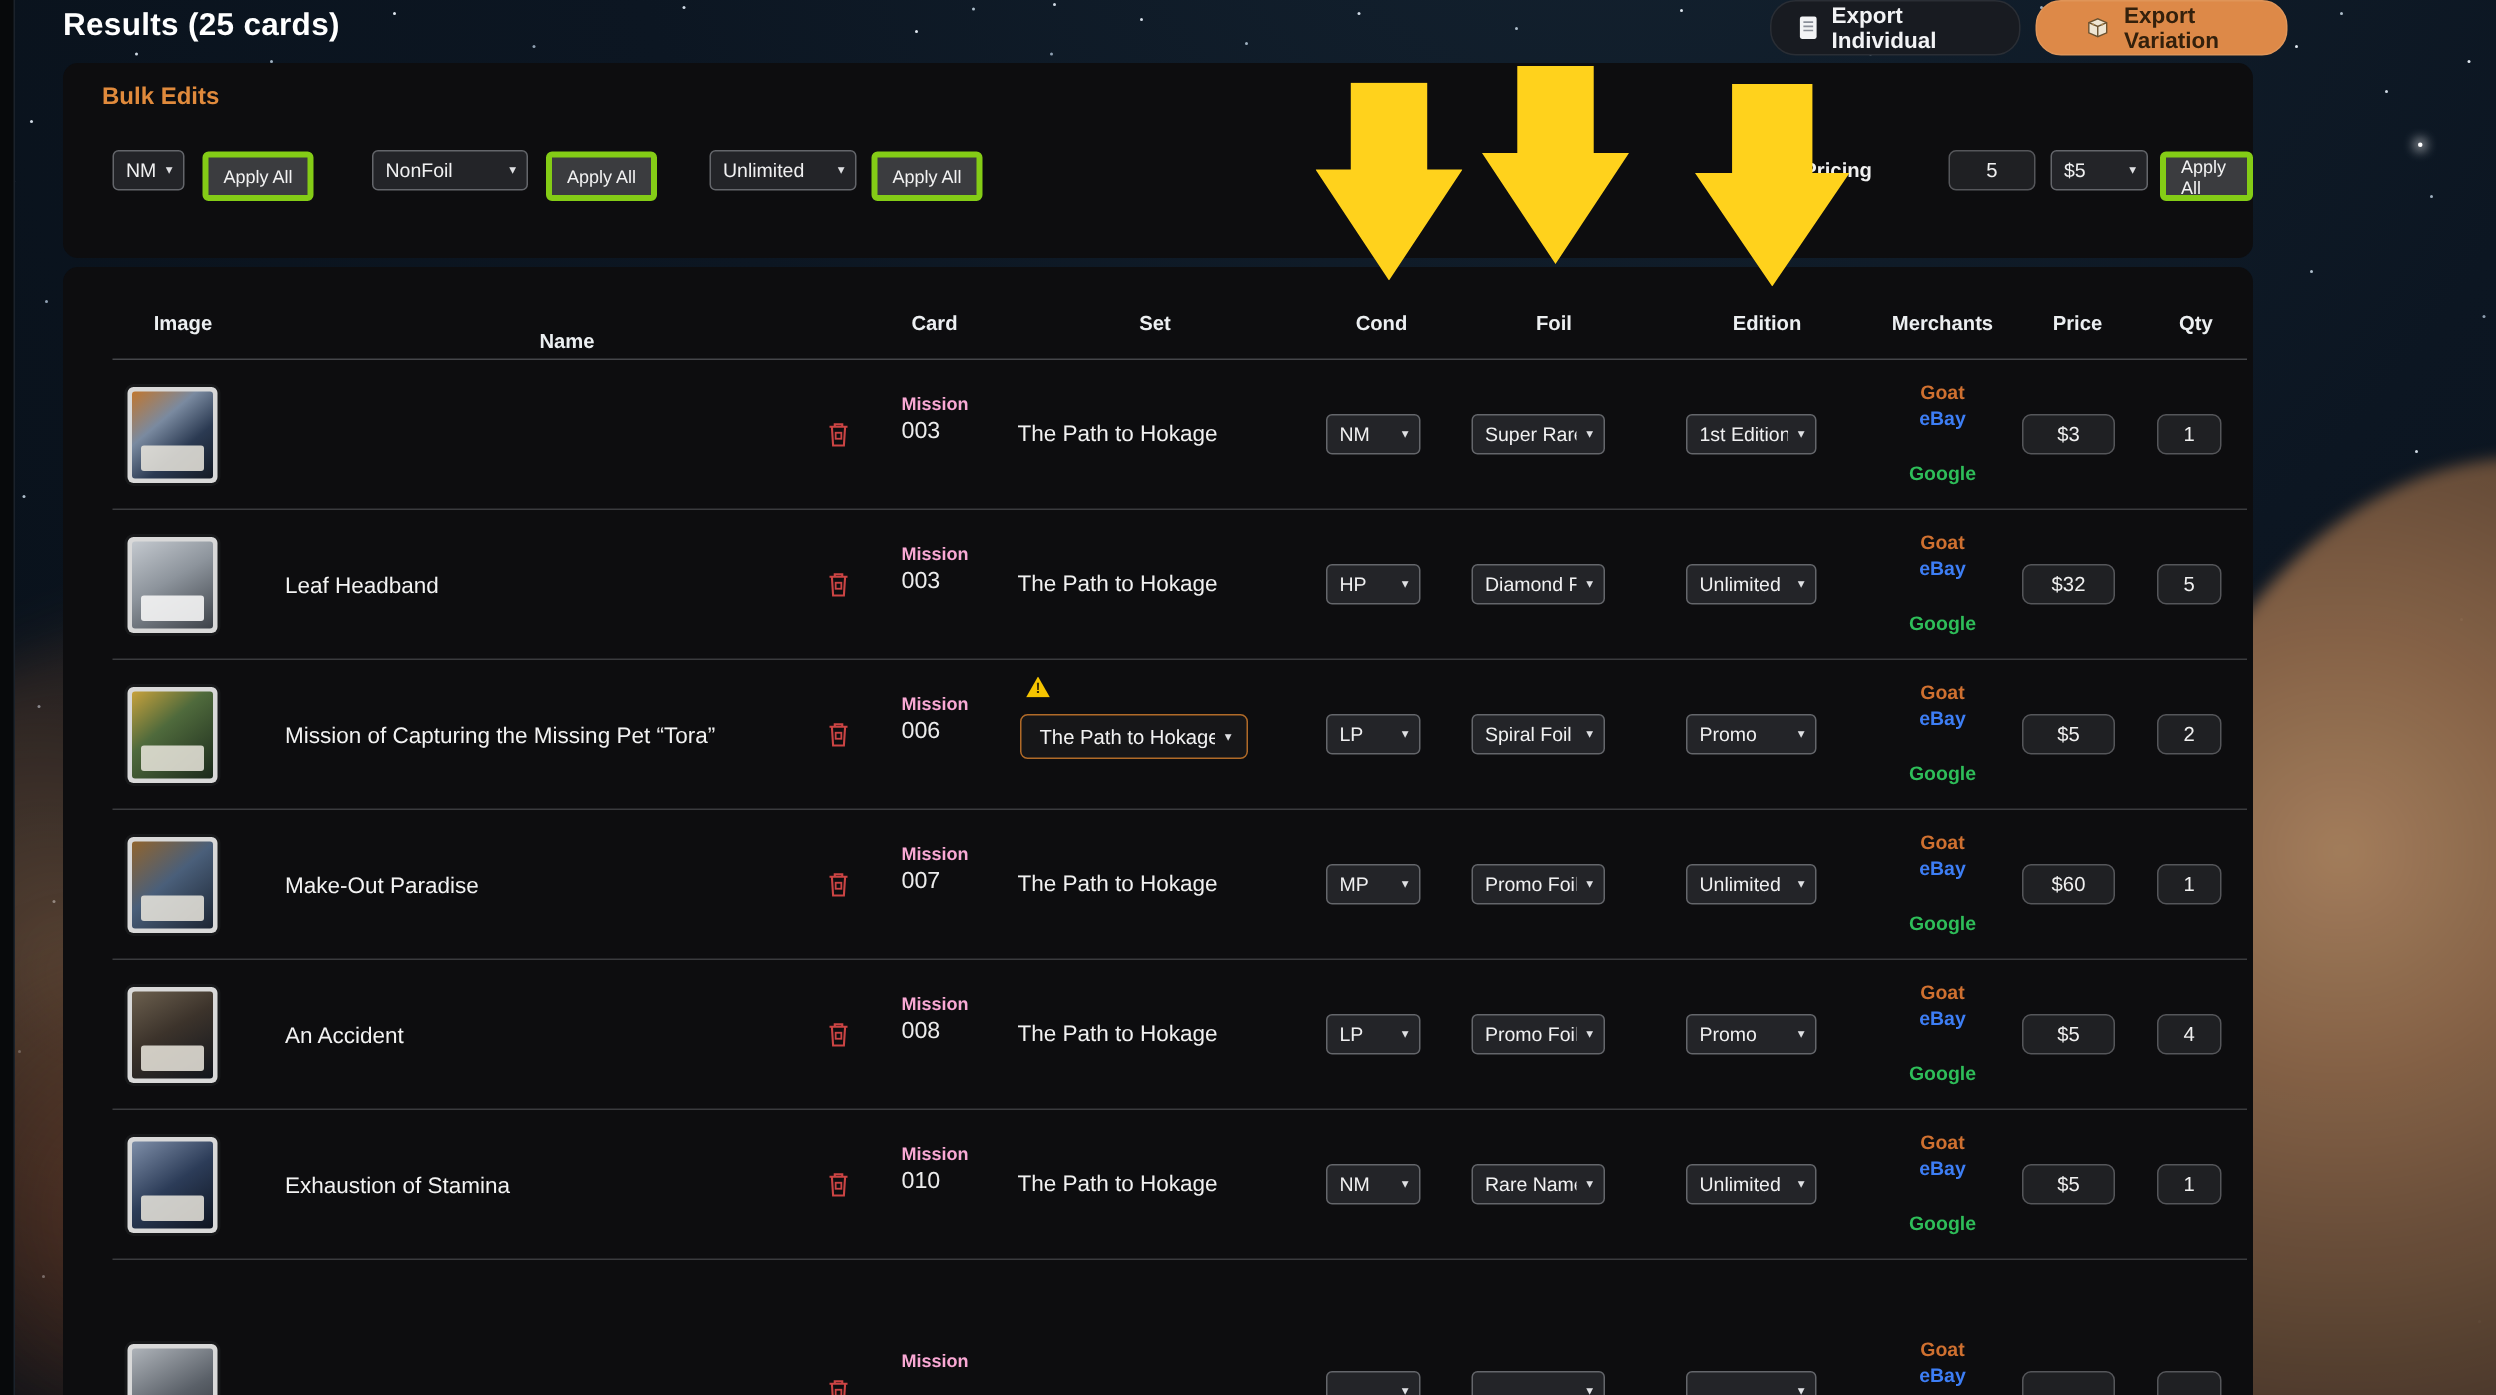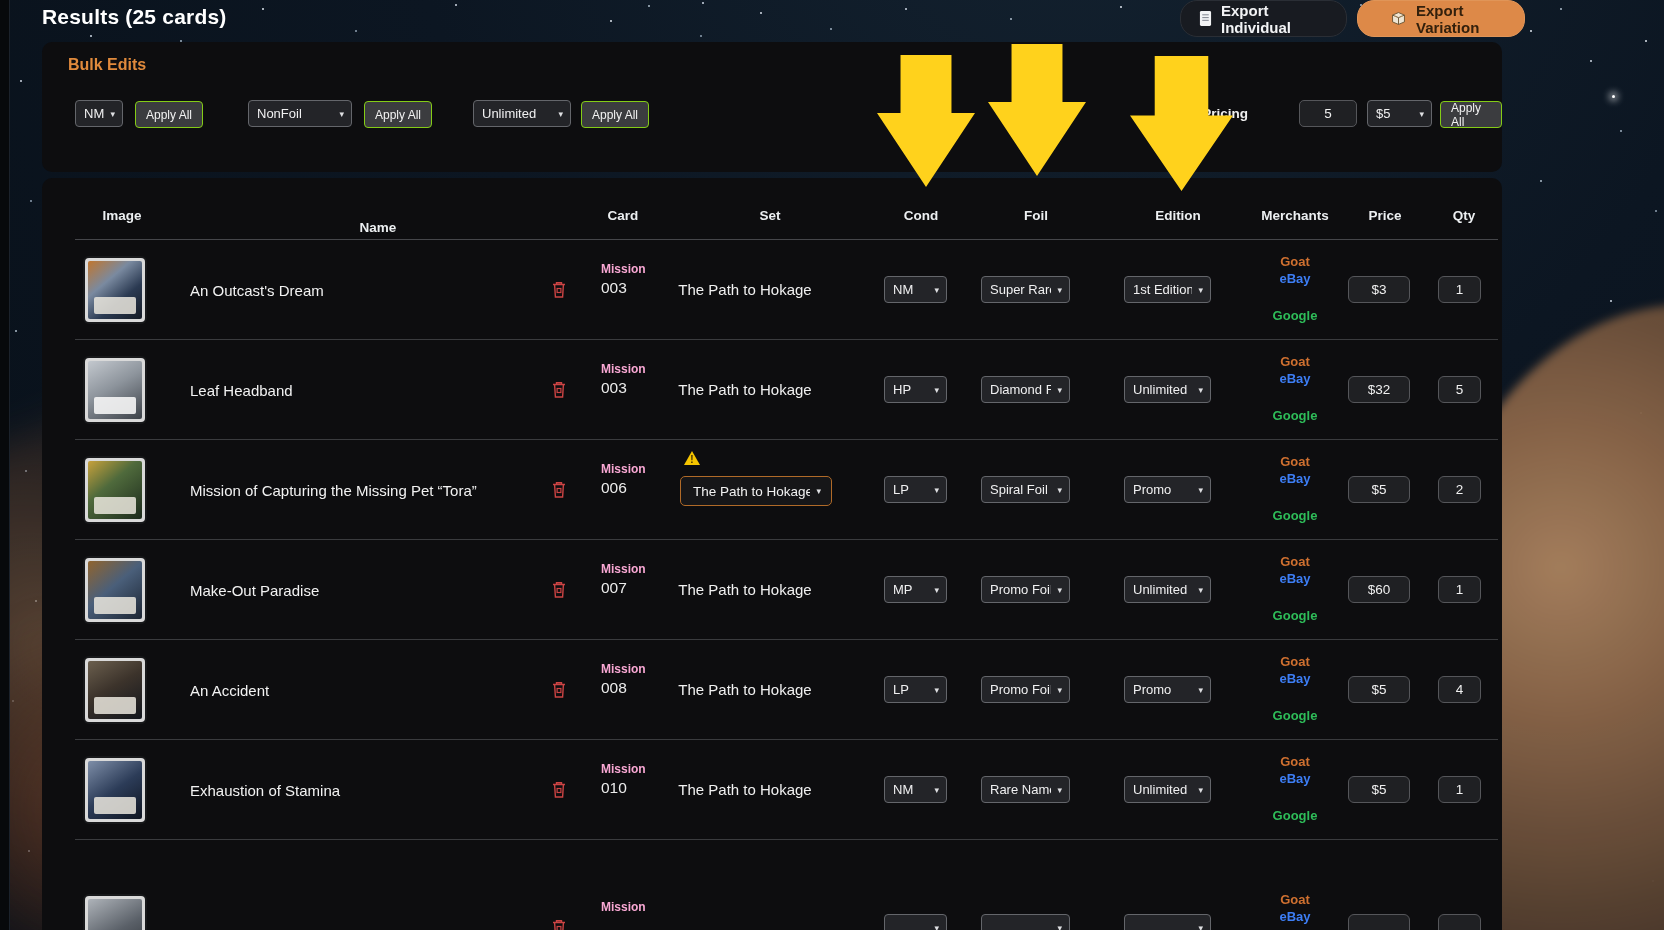--- a/index.html
+++ b/index.html
@@ -45,21 +45,21 @@
   .bulk-panel{top:42px;height:130px;}
   .table-panel{top:178px;height:752px;border-radius:10px 10px 0 0;overflow:hidden;}
 
   
   .bulk-title{position:absolute;left:26px;top:14px;font-size:16px;font-weight:700;color:#e08a3c;}
   .sel{position:absolute;height:27px;background:#232428;border:1px solid #64666b;border-radius:4px;
        display:flex;align-items:center;justify-content:space-between;box-sizing:border-box;
        padding:0 7px 0 8px;font-size:13px;color:#f0f0f1;cursor:pointer;}
   .sel .val{white-space:nowrap;overflow:hidden;}
   .sel .chev{font-size:9px;color:#dfe0e3;margin-left:6px;flex:0 0 auto;}
-  .btn-apply{position:absolute;height:25px;background:#3b3c3f;border:1px solid #84cc16;border-radius:4px;
+  .btn-apply{position:absolute;height:25px;background:#3b3c3f;border:4px solid #84cc16;border-radius:4px;
        color:#f2f2f2;font-size:12px;font-weight:400;display:flex;align-items:center;padding:0 10px;cursor:pointer;}
   .bulk-sel-cond{left:33px;top:58px;width:48px;}
   .bulk-apply-cond{left:93px;top:59px;}
   .bulk-sel-foil{left:206px;top:58px;width:104px;}
   .bulk-apply-foil{left:322px;top:59px;}
   .bulk-sel-edition{left:431px;top:58px;width:98px;}
   .bulk-apply-edition{left:539px;top:59px;}
   .pricing-label{position:absolute;left:1160px;top:64px;width:46px;font-size:13.5px;font-weight:700;color:#f0f0f0;text-align:right;}
   .pricing-input{position:absolute;left:1257px;top:58px;width:58px;height:27px;background:#1f2023;border:1px solid #55565a;
        border-radius:5px;box-sizing:border-box;display:flex;align-items:center;justify-content:center;font-size:13.5px;color:#f0f0f0;}
@@ -210,21 +210,20 @@
     <div class="th th-merchants">Merchants</div>
     <div class="th th-price">Price</div>
     <div class="th th-qty">Qty</div>
     <div class="thead-line"></div>
   </div>
   <div class="rows" id="rows">
       <div class="row r0">
     <div class="thumb">
           <div class="art"></div>
         </div>
-    <div class="cname">An Outcast's Dream</div>
     <div class="trash">
       <svg width="16" height="19" viewBox="0 0 16 19">
             <path d="M2 4.5 h12 M5.5 4.5 V2.8 h5 V4.5 M3.6 4.5 l.8 12.5 h7.2 l.8-12.5" fill="none" stroke="#cc4444" stroke-width="1.4"></path>
             <rect x="6.1" y="8.5" width="3.8" height="4" fill="none" stroke="#cc4444" stroke-width="1.2"></rect>
           </svg>
     </div>
     <div class="cardblock">
       <div class="ctype">Mission</div>
       <div class="cnum">003</div>
     </div>

